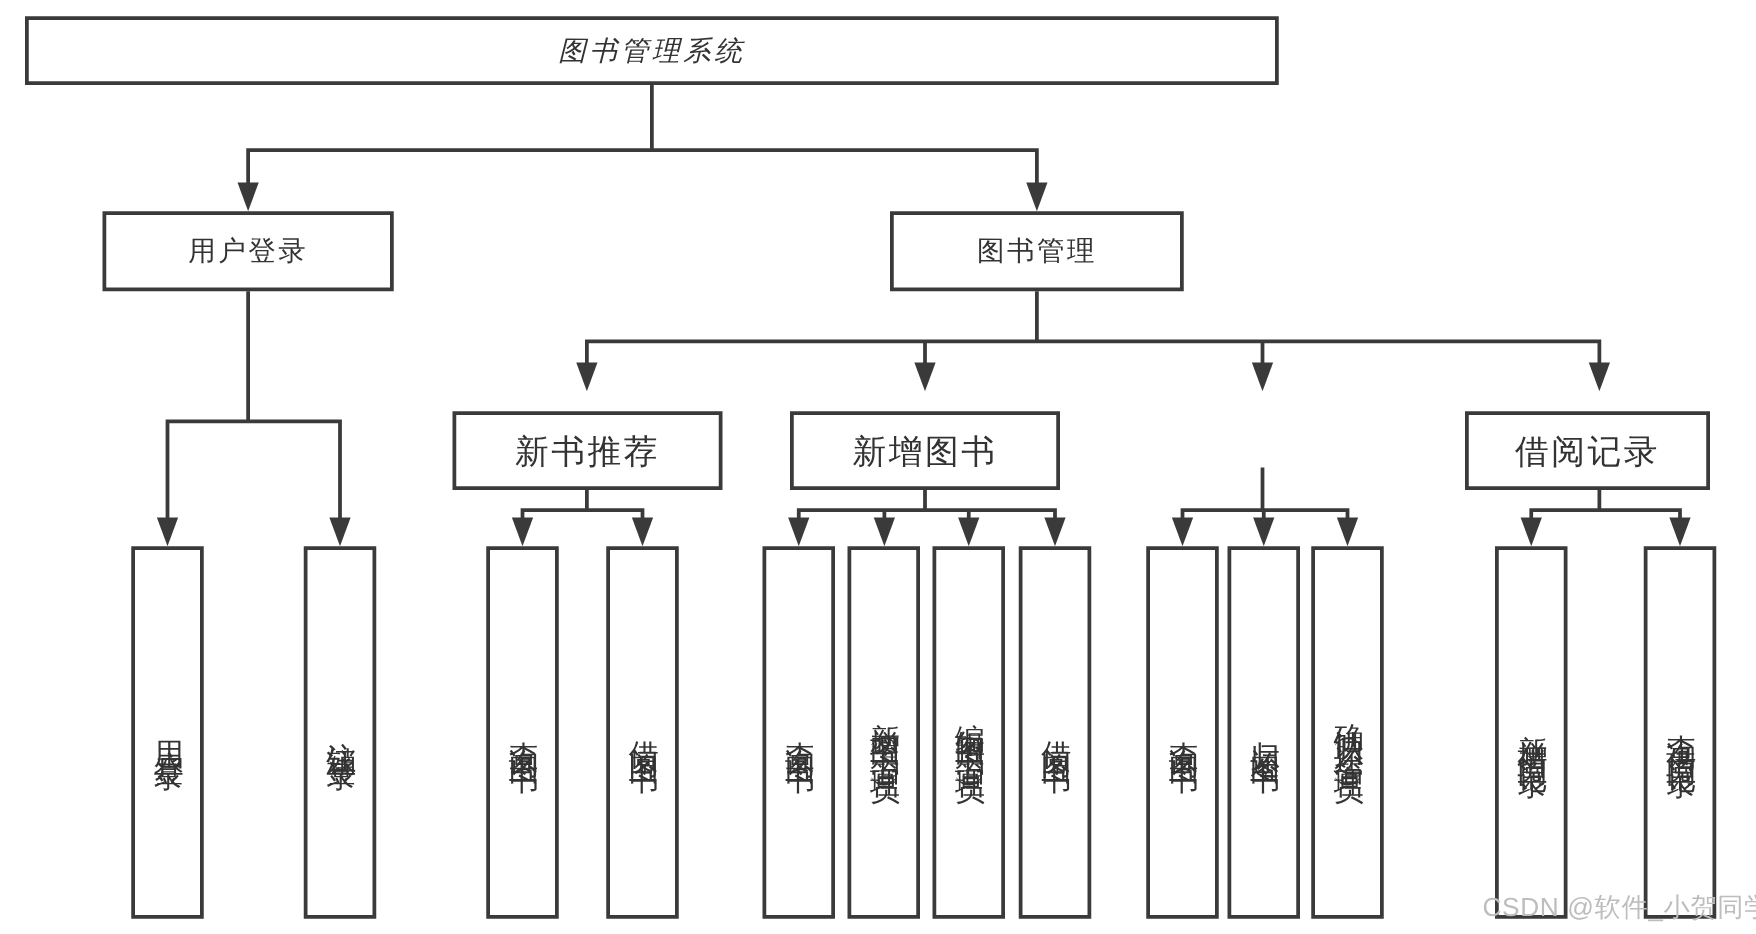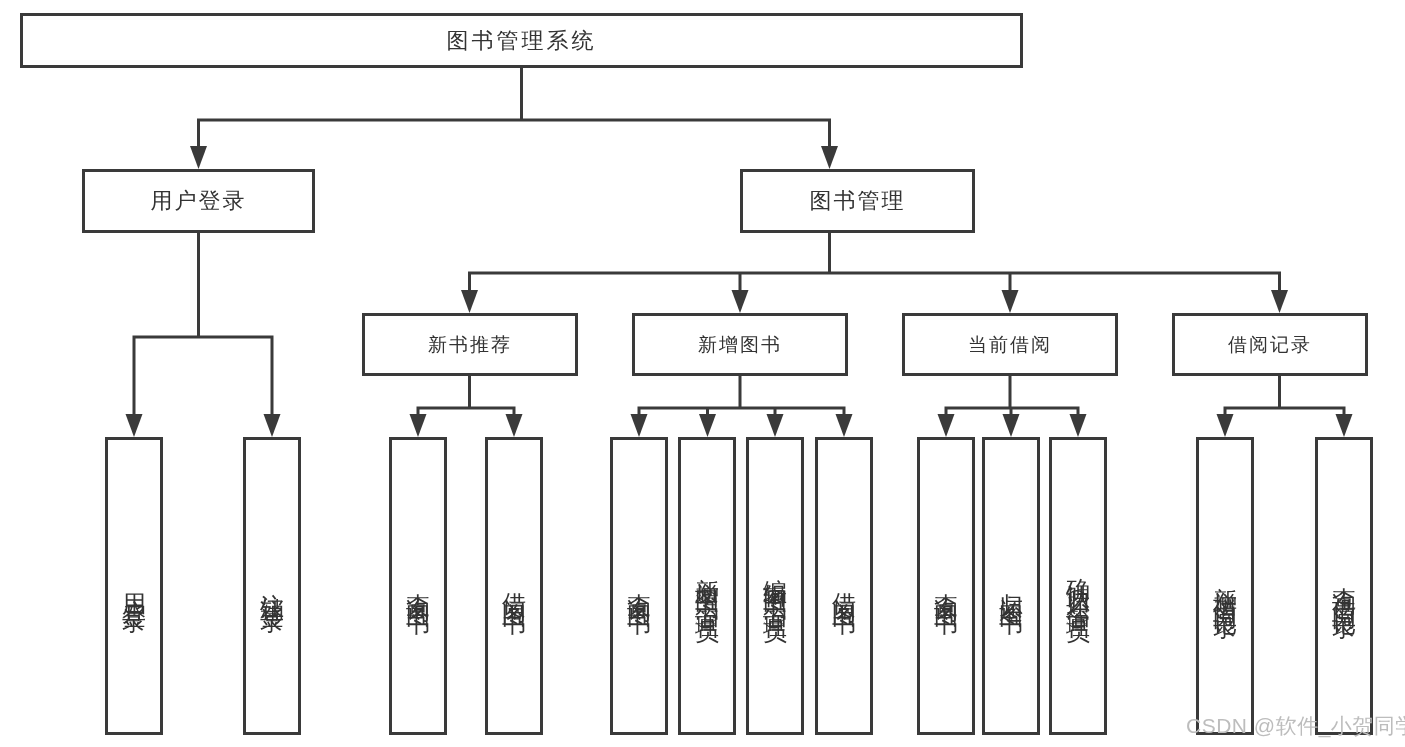--- a/index.html
+++ b/index.html
@@ -27,21 +27,21 @@
     border: 3px solid #3a3a3a;
     background: #ffffff;
     display: flex;
     align-items: center;
     justify-content: center;
     color: #333333;
     z-index: 2;
   }
   .node.root  { font-size: 22px; letter-spacing: 3px; }
   .node.lvl2  { font-size: 22px; letter-spacing: 2px; }
-  .node.lvl3  { font-size: 19px; letter-spacing: 2px; }
+  .node.lvl3  { font-size: 27px; letter-spacing: 2px; margin-top: 16px; }
   .leaf {
     position: absolute;
     box-sizing: border-box;
     top: 437px;
     width: 58px;
     height: 298px;
     border: 3px solid #3a3a3a;
     background: #ffffff;
     display: flex;
     align-items: center;
@@ -104,28 +104,27 @@
     <path fill="none" stroke="#3a3a3a" stroke-width="3" d="M1010 374 V408 M946 408 H1078 M946 406.5 V419 M1011 406.5 V419 M1078 406.5 V419"></path>
     <use href="#arrowhead" transform="translate(946,437)"></use>
     <use href="#arrowhead" transform="translate(1011,437)"></use>
     <use href="#arrowhead" transform="translate(1078,437)"></use>
 
     <path fill="none" stroke="#3a3a3a" stroke-width="3" d="M1279.5 374 V408 M1225 408 H1344 M1225 406.5 V419 M1344 406.5 V419"></path>
     <use href="#arrowhead" transform="translate(1225,437)"></use>
     <use href="#arrowhead" transform="translate(1344,437)"></use>
   </svg>
 
-  <div class="node root" style="left:20px; top:13px; width:1003px; height:55px;">图书管理系统</div>
+  <div class="node root" style="left:20px; top:13px; width:1003px; height:55px;font-style:italic;">图书管理系统</div>
 
   <div class="node lvl2" style="left:82px; top:169px; width:233px; height:64px;">用户登录</div>
-  <div class="node lvl2" style="left:712px; top:169px; width:235px; height:64px;margin-left:28px;">图书管理</div>
+  <div class="node lvl2" style="left:712px; top:169px; width:235px; height:64px;">图书管理</div>
 
   <div class="node lvl3" style="left:362px; top:313px; width:216px; height:63px;">新书推荐</div>
   <div class="node lvl3" style="left:632px; top:313px; width:216px; height:63px;">新增图书</div>
-  <div class="node lvl3" style="left:902px; top:313px; width:216px; height:63px;">当前借阅</div>
   <div class="node lvl3" style="left:1172px; top:313px; width:196px; height:63px;">借阅记录</div>
 
   <div class="leaf" style="left:105px;">
     <span>用户登录</span>
   </div>
   <div class="leaf" style="left:243px;">
     <span>注销登录</span>
   </div>
 
   <div class="leaf" style="left:389px;">

